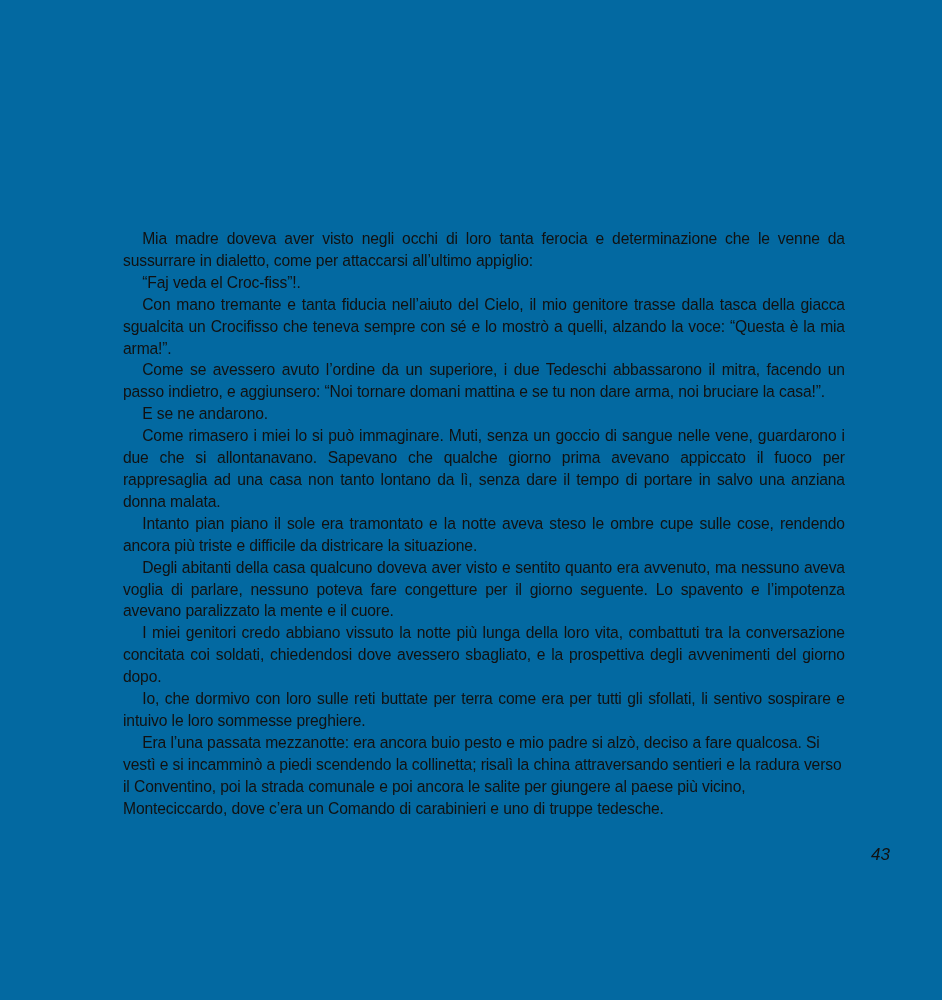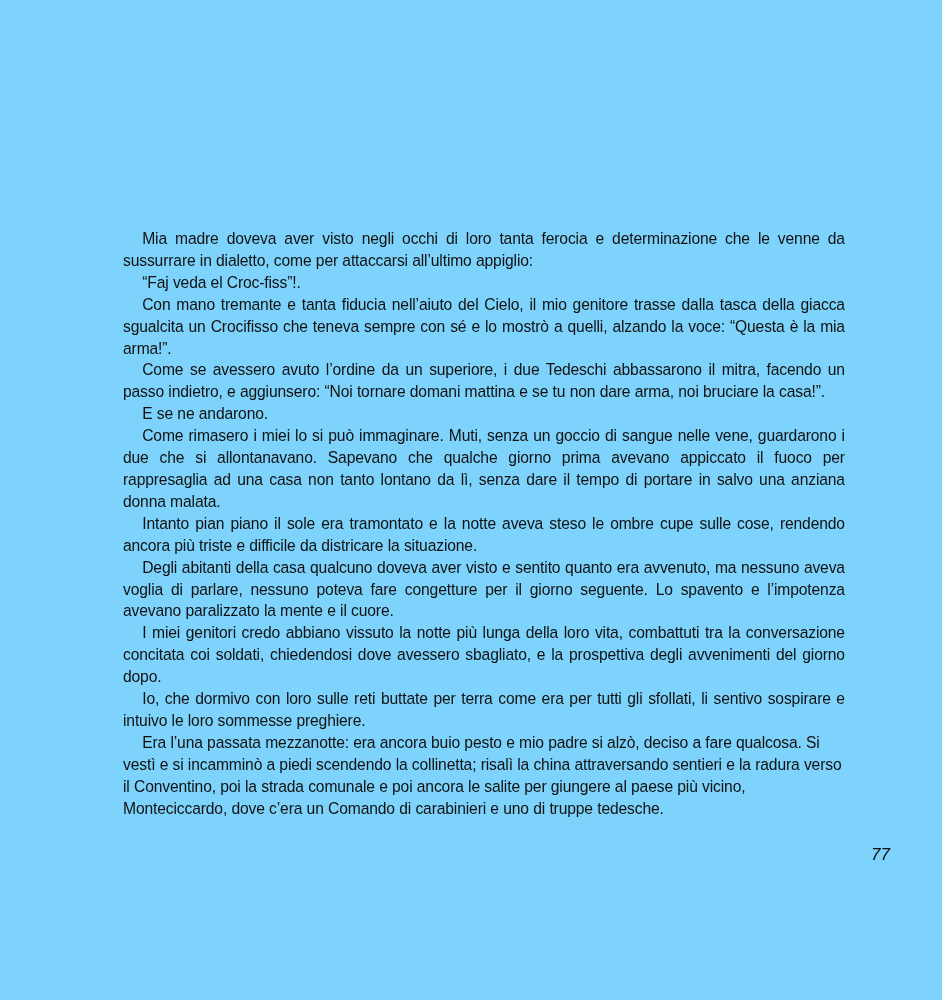--- a/index.html
+++ b/index.html
@@ -4,21 +4,21 @@
 <style>
   html, body {
     margin: 0;
     padding: 0;
     background: #ffffff;
   }
   .page {
     position: relative;
     width: 942px;
     height: 1000px;
-    background: #7dd3fc;
+    background: #0369a1;
     overflow: hidden;
     font-family: "Liberation Sans", "DejaVu Sans", sans-serif;
   }
   .text-block {
     position: absolute;
     left: 123px;
     top: 228px;
     width: 722px;
   }
   .para {
@@ -67,15 +67,15 @@
     <p class="para justify-last">Come se avessero avuto l’ordine da un superiore, i due Tedeschi abbassarono il mitra, facendo un passo indietro, e aggiunsero: “Noi tornare domani mattina e se tu non dare arma, noi bruciare la casa!”.</p>
     <p class="para">E se ne andarono.</p>
     <p class="para">Come rimasero i miei lo si può immaginare. Muti, senza un goccio di sangue nelle vene, guardarono i due che si allontanavano. Sapevano che qualche giorno prima avevano appiccato il fuoco per rappresaglia ad una casa non tanto lontano da lì, senza dare il tempo di portare in salvo una anziana donna malata.</p>
     <p class="para">Intanto pian piano il sole era tramontato e la notte aveva steso le ombre cupe sulle cose, rendendo ancora più triste e difficile da districare la situazione.</p>
     <p class="para">Degli abitanti della casa qualcuno doveva aver visto e sentito quanto era avvenuto, ma nessuno aveva voglia di parlare, nessuno poteva fare congetture per il giorno seguente. Lo spavento e l’impotenza avevano paralizzato la mente e il cuore.</p>
     <p class="para">I miei genitori credo abbiano vissuto la notte più lunga della loro vita, combattuti tra la conversazione concitata coi soldati, chiedendosi dove avessero sbagliato, e la prospettiva degli avvenimenti del giorno dopo.</p>
     <p class="para">Io, che dormivo con loro sulle reti buttate per terra come era per tutti gli sfollati, li sentivo sospirare e intuivo le loro sommesse preghiere.</p>
     <p class="para">Era l’una passata mezzanotte: era ancora buio pesto e mio padre si alzò, deciso a fare qualcosa. Si vestì e si incamminò a piedi scendendo la collinetta; risalì la china attraversando sentieri e la radura verso il Conventino, poi la strada comunale e poi ancora le salite per giungere al paese più vicino, Monteciccardo, dove c’era un Comando di carabinieri e uno di truppe tedesche.</p>
   </div>
 
-  <div class="folio">77</div>
+  <div class="folio">43</div>
 
 </div>
 
 </body></html>

